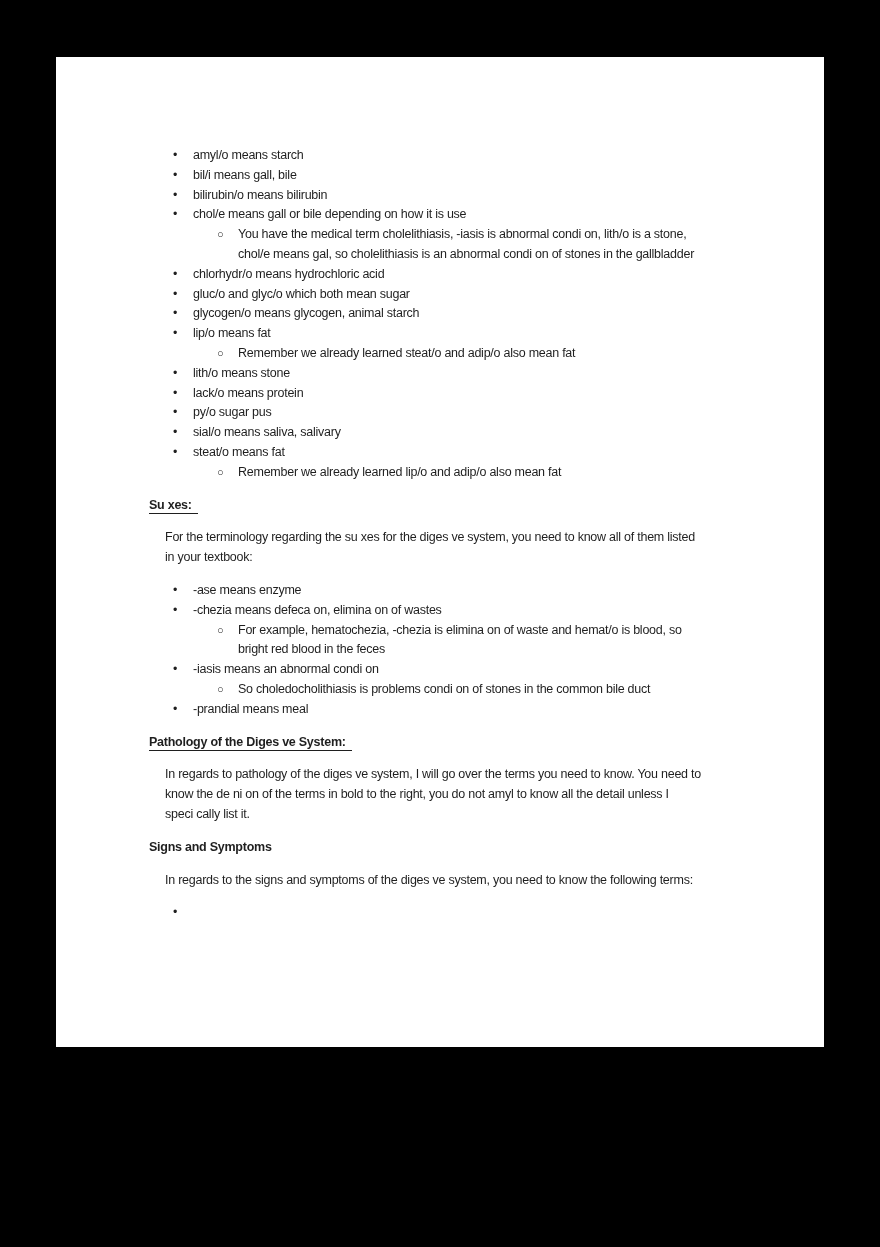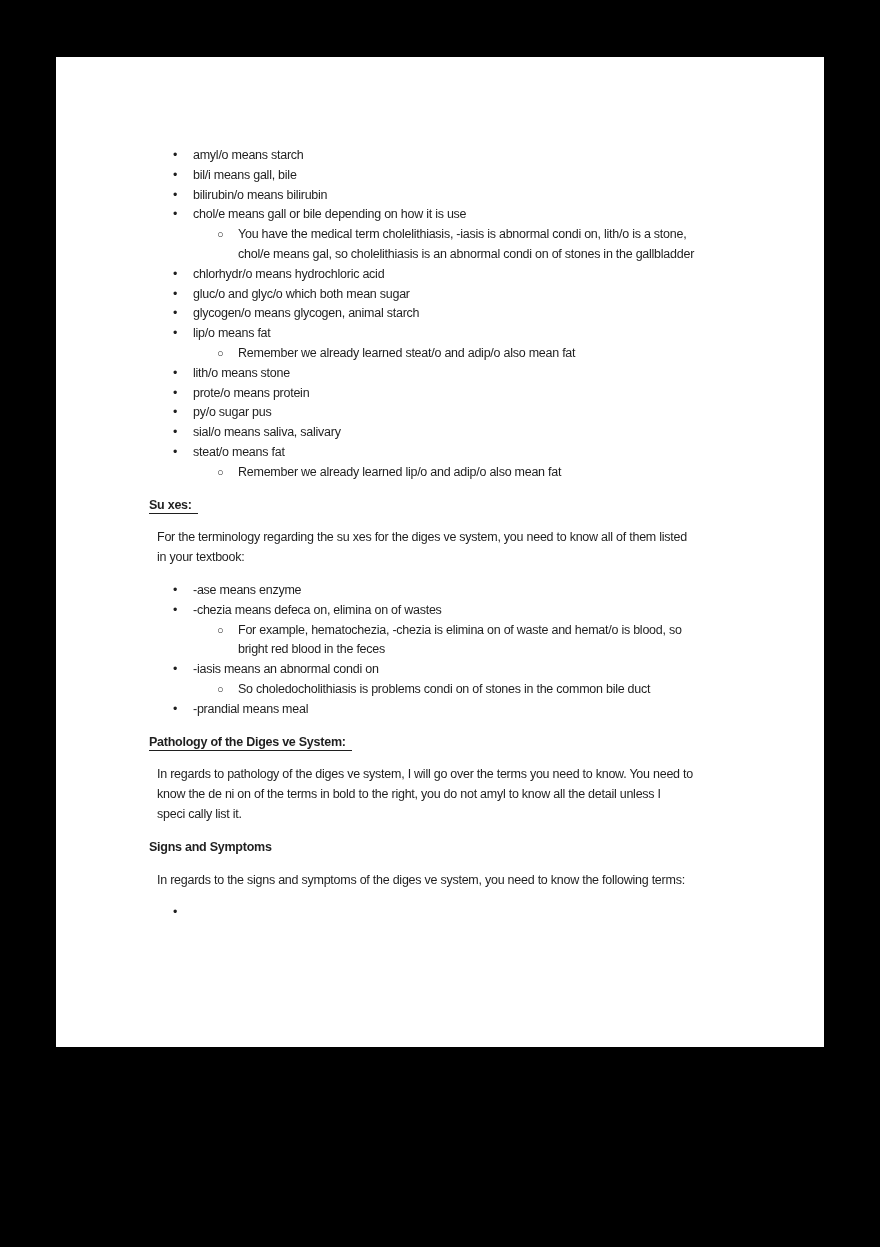--- a/index.html
+++ b/index.html
@@ -39,21 +39,21 @@
   .li.l1 { padding-left: 44px; }
   .li.l2 { padding-left: 89px; }
   .marker {
     position: absolute;
     top: 0;
   }
   .l1 .marker { left: 24px; }
   .l2 .marker { left: 68px; font-size: 11px; }
   .txt { white-space: pre-wrap; margin-top: 6px; }
   .p {
-    margin: 13px 8px;
+    margin: 13px 16px;
     white-space: pre-wrap;
   }
   .h {
     margin: 13px 0;
     font-weight: bold;
   }
   .h .hu {
     border-bottom: 1.4px solid #1f1f1f;
     padding-right: 6px;
     padding-bottom: 1px;
@@ -72,21 +72,21 @@
       <div class="li l1"><span class="marker">•</span><span class="txt">bilirubin/o means bilirubin</span></div>
       <div class="li l1"><span class="marker">•</span><span class="txt">chol/e means gall or bile depending on how it is use</span></div>
       <div class="li l2"><span class="marker">○</span><span class="txt">You have the medical term cholelithiasis, -iasis is abnormal condi on, lith/o is a stone,
 chol/e means gal, so cholelithiasis is an abnormal condi on of stones in the gallbladder</span></div>
       <div class="li l1"><span class="marker">•</span><span class="txt">chlorhydr/o means hydrochloric acid</span></div>
       <div class="li l1"><span class="marker">•</span><span class="txt">gluc/o and glyc/o which both mean sugar</span></div>
       <div class="li l1"><span class="marker">•</span><span class="txt">glycogen/o means glycogen, animal starch</span></div>
       <div class="li l1"><span class="marker">•</span><span class="txt">lip/o means fat</span></div>
       <div class="li l2"><span class="marker">○</span><span class="txt">Remember we already learned steat/o and adip/o also mean fat</span></div>
       <div class="li l1"><span class="marker">•</span><span class="txt">lith/o means stone</span></div>
-      <div class="li l1"><span class="marker">•</span><span class="txt">prote/o means protein</span></div>
+      <div class="li l1"><span class="marker">•</span><span class="txt">lack/o means protein</span></div>
       <div class="li l1"><span class="marker">•</span><span class="txt">py/o sugar pus</span></div>
       <div class="li l1"><span class="marker">•</span><span class="txt">sial/o means saliva, salivary</span></div>
       <div class="li l1"><span class="marker">•</span><span class="txt">steat/o means fat</span></div>
       <div class="li l2"><span class="marker">○</span><span class="txt">Remember we already learned lip/o and adip/o also mean fat</span></div>
 
       <div class="h"><span class="hu">Su xes:</span></div>
 
       <div class="p">For the terminology regarding the su xes for the diges ve system, you need to know all of them listed
 in your textbook:</div>
 

